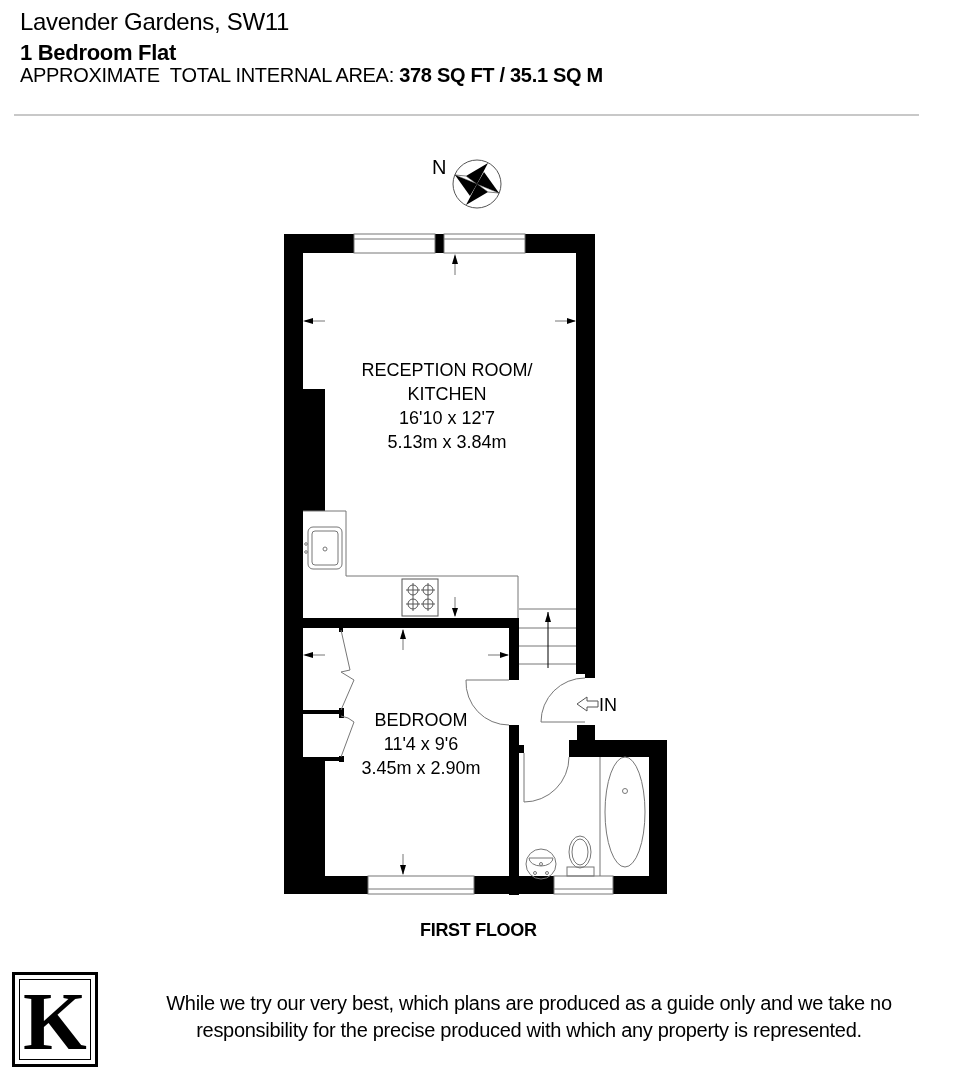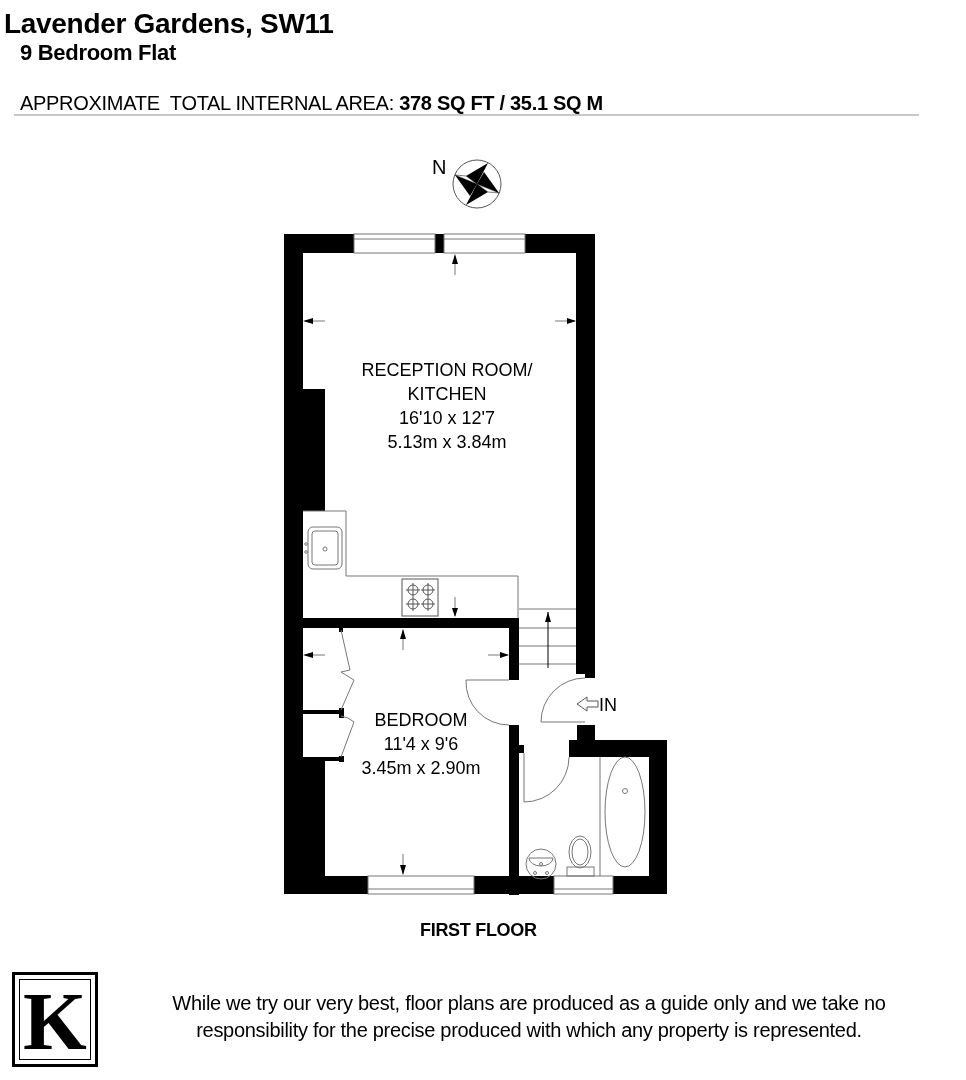--- a/index.html
+++ b/index.html
@@ -1,36 +1,36 @@
 <!DOCTYPE html>
 <html><head>
   <meta charset="utf-8">
   <style>
     html, body { margin: 0; padding: 0; background: #ffffff; }
     body { width: 966px; height: 1080px; position: relative; overflow: hidden; font-family: "Liberation Sans", sans-serif; color: #000; }
-    .hdr-title { position: absolute; left: 4px; top: 8px; font-size: 28px; font-weight: bold; letter-spacing: -0.3px; }
+    .hdr-title { position: absolute; left: 20px; top: 8px; font-size: 24px; font-weight: normal; letter-spacing: -0.3px; }
     .hdr-sub { position: absolute; left: 20px; top: 40px; font-size: 22px; font-weight: bold; letter-spacing: -0.3px; }
-    .hdr-area { position: absolute; left: 20px; top: 92px; font-size: 20px; letter-spacing: -0.3px; white-space: pre; }
+    .hdr-area { position: absolute; left: 20px; top: 64px; font-size: 20px; letter-spacing: -0.3px; white-space: pre; }
     .hdr-area b { font-weight: bold; }
     .hdr-rule { position: absolute; left: 14px; top: 114px; width: 905px; height: 2px; background: #c8c8c8; }
     .plan { position: absolute; left: 0; top: 0; }
     .floor-label { position: absolute; left: 420px; top: 920px; font-size: 18px; font-weight: bold; letter-spacing: -0.3px; }
     .logo { position: absolute; left: 12px; top: 972px; width: 86px; height: 95px; border: 3px solid #000; box-sizing: border-box; }
     .logo-inner { position: absolute; left: 4px; top: 4px; right: 4px; bottom: 4px; border: 1px solid #000; display: flex; align-items: center; justify-content: center; }
     .logo-k { font-family: "Liberation Serif", serif; font-size: 82px; font-weight: bold; line-height: 1; margin-top: 4px; }
     .disclaimer { position: absolute; left: 104px; top: 990px; width: 850px; text-align: center; font-size: 20px; line-height: 27px; letter-spacing: -0.3px; }
     .room-label { font-family: "Liberation Sans", sans-serif; font-size: 18px; fill: #000; }
     .in-label { font-family: "Liberation Sans", sans-serif; font-size: 18px; fill: #000; }
     .n-label { font-family: "Liberation Sans", sans-serif; font-size: 20px; fill: #000; }
   </style>
 </head>
 <body>
 
 <div class="hdr-title">Lavender Gardens, SW11</div>
-<div class="hdr-sub">9 Bedroom Flat</div>
+<div class="hdr-sub">1 Bedroom Flat</div>
 <div class="hdr-area"><span>APPROXIMATE  TOTAL INTERNAL AREA: </span><b>378 SQ FT / 35.1 SQ M</b></div>
 <div class="hdr-rule"></div>
 
 <svg class="plan" width="966" height="1080" viewBox="0 0 966 1080">
 
   <g>
     <text class="n-label" x="432" y="174">N</text>
     <circle cx="477" cy="184" r="24" fill="none" stroke="#555" stroke-width="1"></circle>
     <polygon points="455,175 477,184 470,196" fill="#000"></polygon>
     <polygon points="488,163 477,184 466,176" fill="#000"></polygon>
@@ -182,15 +182,15 @@
 
 <div class="floor-label">FIRST FLOOR</div>
 
 <div class="logo">
   <div class="logo-inner">
     <span class="logo-k">K</span>
   </div>
 </div>
 
 <div class="disclaimer">
-  <div>While we try our very best, floor plans are produced as a guide only and we take no</div>
+  <div>While we try our very best, which plans are produced as a guide only and we take no</div>
   <div>responsibility for the precise produced with which any property is represented.</div>
 </div>
 
 </body></html>

